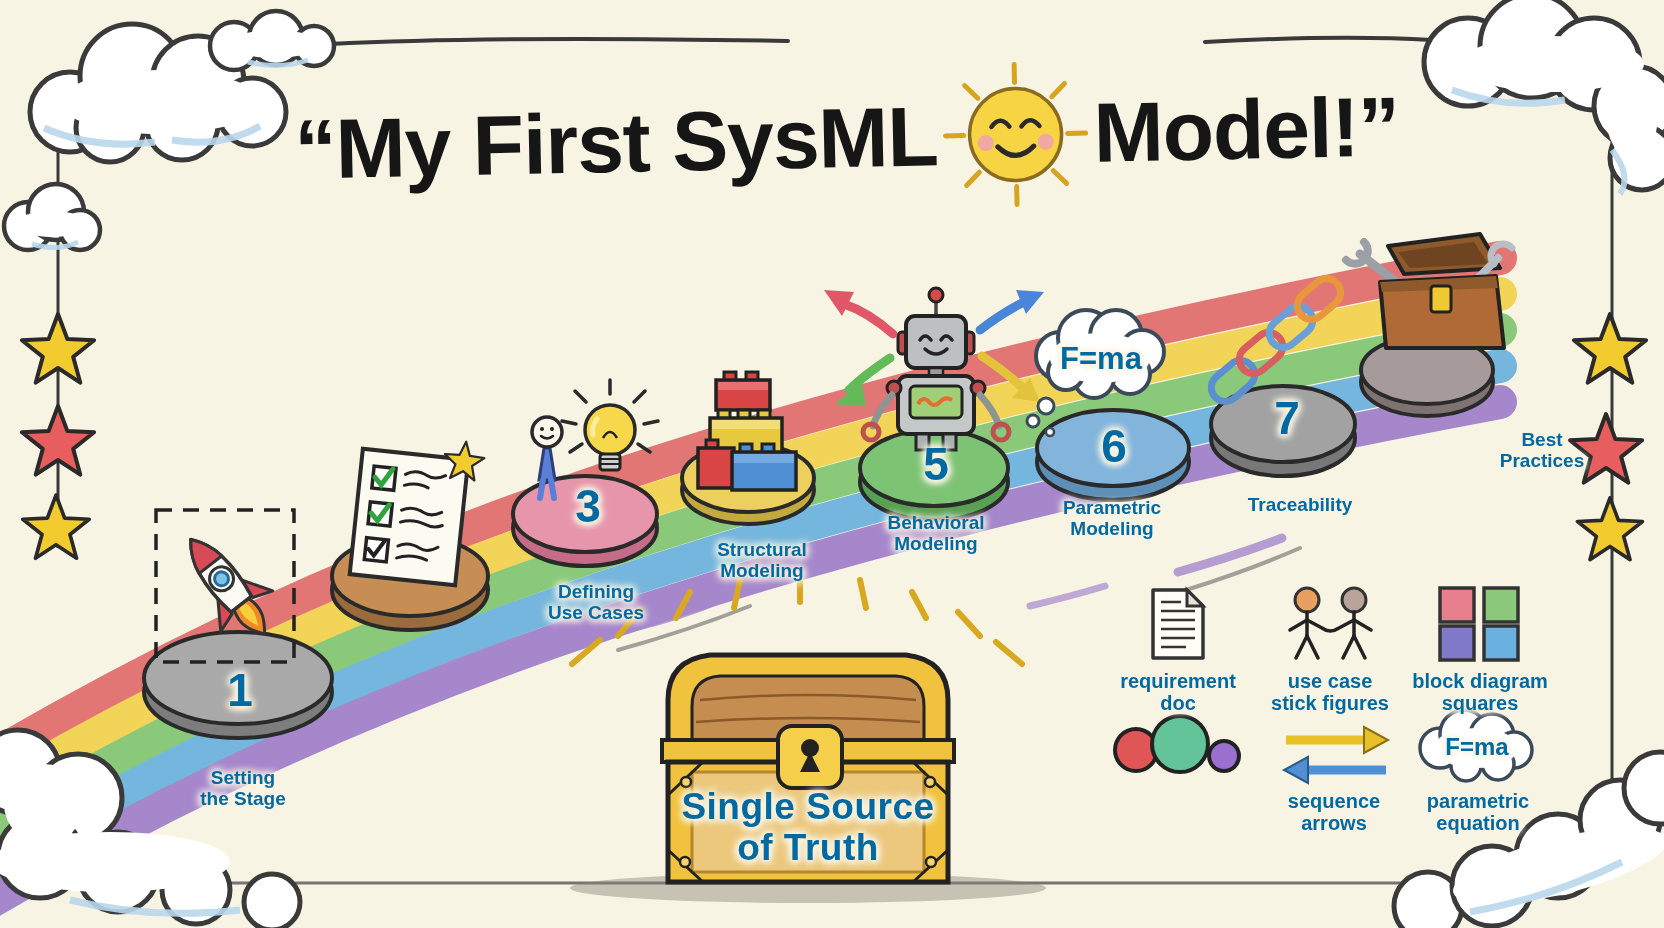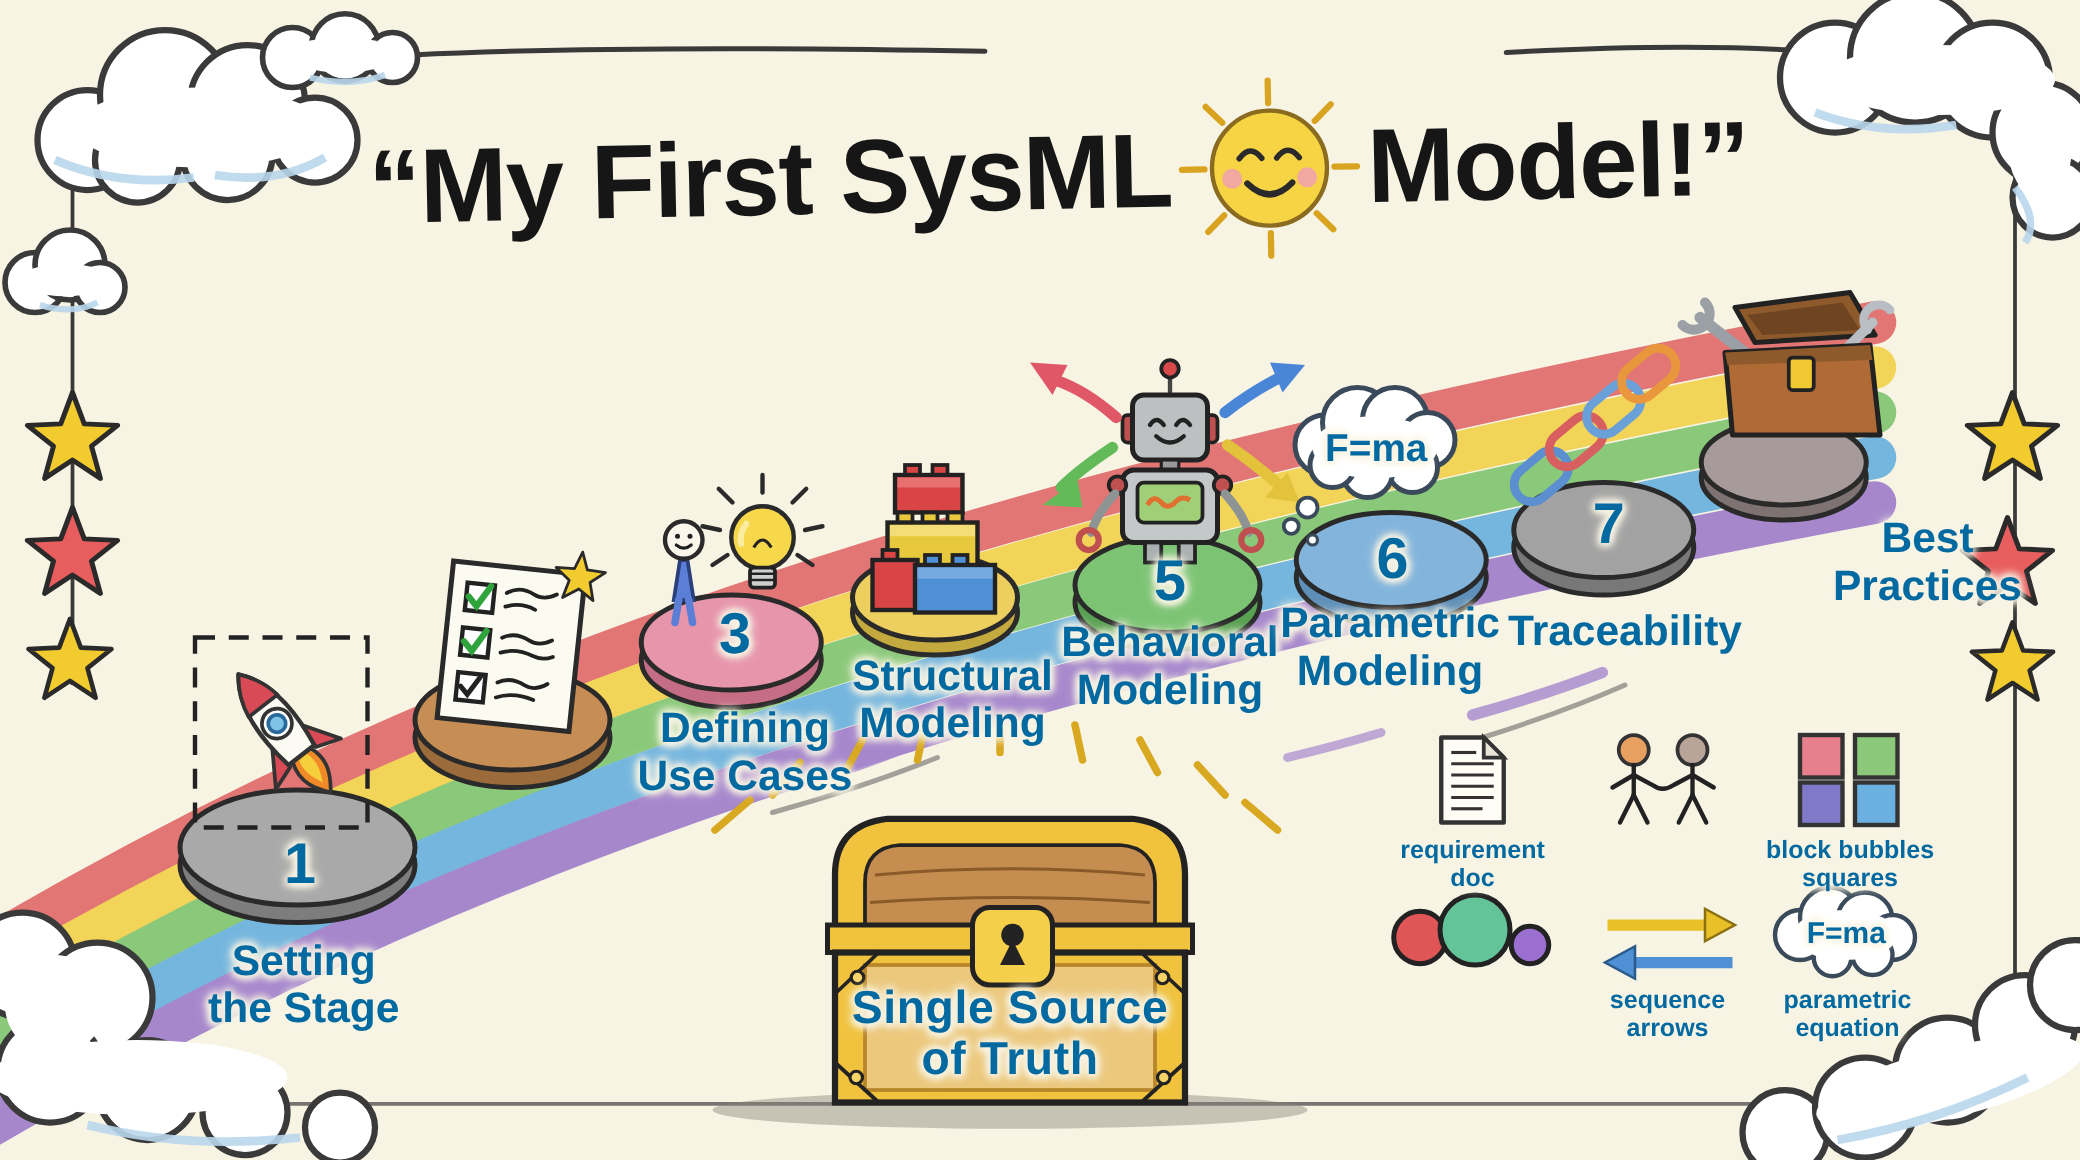--- a/index.html
+++ b/index.html
@@ -3,21 +3,21 @@
 <meta charset="utf-8">
 <style>
   html,body{margin:0;padding:0;}
   body{background:#dcd8ca;font-family:"Liberation Sans", sans-serif;}
   #stage{position:relative;width:1664px;height:928px;background:#f8f4e4;overflow:hidden;}
   #art{position:absolute;left:0;top:0;}
   .txt{position:absolute;transform:translate(-50%,-50%);text-align:center;color:#0369a1;
        font-weight:700;white-space:nowrap;
        text-shadow:0 0 8px #f8f4e4,0 0 12px #f8f4e4,2px 2px 6px #f8f4e4,-2px 2px 6px #f8f4e4,0 -2px 6px #f8f4e4;}
   .txt span{display:block;line-height:1.12;}
-  .step-lbl{font-size:34px;}
+  .step-lbl{font-size:19px;}
   .num{font-size:46px;font-weight:700;}
   .legend-lbl{font-size:20px;line-height:1.05;}
   .chest-lbl{font-size:37px;letter-spacing:.5px;}
   .cloud-txt{font-size:31px;}
   .cloud-txt-sm{font-size:24px;}
   #title-row{position:absolute;left:847px;top:62px;transform:translateX(-50%) rotate(-1.2deg);
        display:flex;align-items:center;white-space:nowrap;color:#161616;
        font-size:84px;font-weight:700;letter-spacing:-1px;}
   #title-row .t{line-height:1;}
   #sun-wrap{width:152px;height:152px;margin:0 2px;flex:0 0 auto;}
@@ -448,22 +448,26 @@
 
 <div class="txt chest-lbl" style="left:808px;top:827px;">
   <span>Single Source</span>
       <span>of Truth</span>
 </div>
 
 <div class="txt legend-lbl" style="left:1178px;top:692px;">
   <span>requirement</span>
       <span>doc</span>
 </div>
+<div class="txt legend-lbl" style="left:1330px;top:692px;">
+  <span>use case</span>
+      <span>stick figures</span>
+</div>
 <div class="txt legend-lbl" style="left:1480px;top:692px;">
-  <span>block bubbles</span>
+  <span>block diagram</span>
       <span>squares</span>
 </div>
 <div class="txt legend-lbl" style="left:1334px;top:812px;">
   <span>sequence</span>
       <span>arrows</span>
 </div>
 <div class="txt legend-lbl" style="left:1478px;top:812px;">
   <span>parametric</span>
       <span>equation</span>
 </div>

